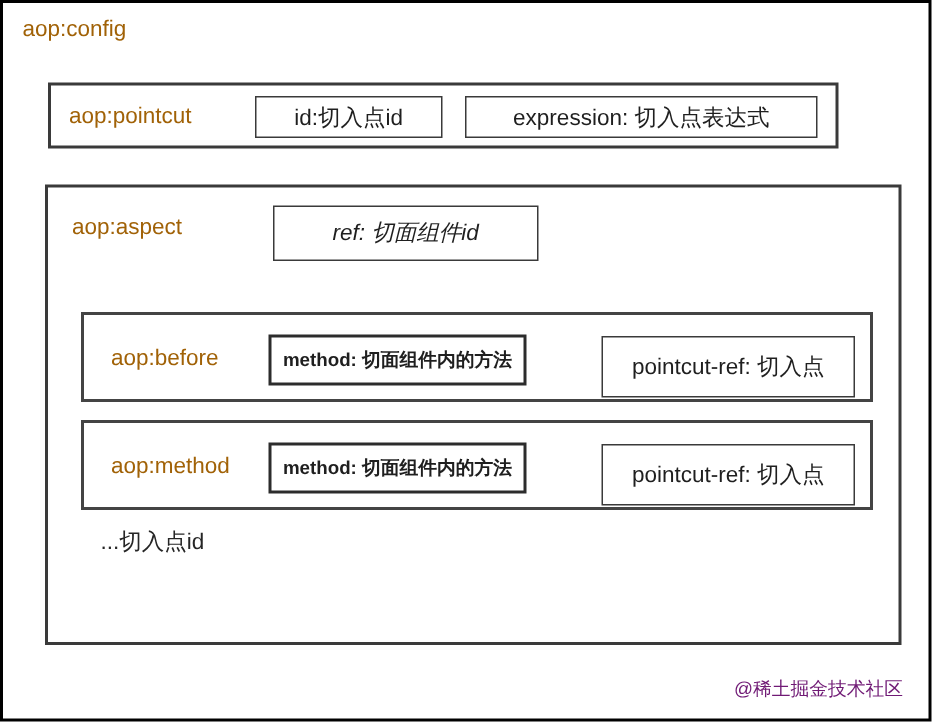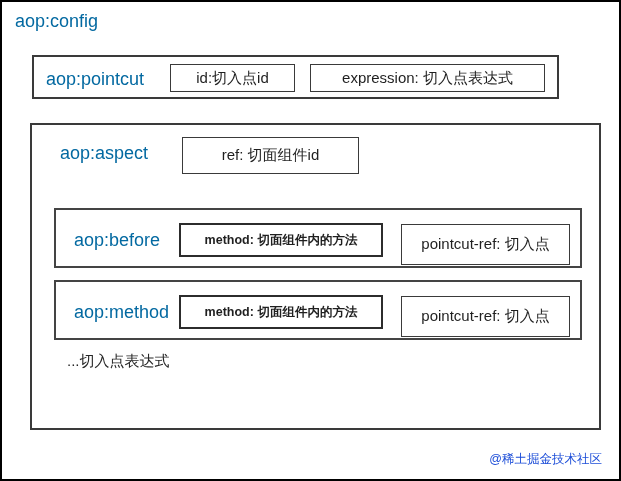--- a/index.html
+++ b/index.html
@@ -12,22 +12,22 @@
     overflow: hidden;
   }
   .frame {
     position: absolute; left: 0; top: 0;
     width: 621px; height: 481px;
     border: 2px solid #000000;
     background: #ffffff;
   }
   .abs { position: absolute; }
   .lbl {
-    font-size: 18px;
-    color: #0369a1;
+    font-size: 15px;
+    color: #a16207;
     white-space: nowrap;
   }
   .box {
     border: 2px solid #3a3a3a;
     background: #ffffff;
   }
   .attr-box {
     border: 1.5px solid #3a3a3a;
     background: #ffffff;
     display: flex; align-items: center; justify-content: center;
@@ -43,36 +43,36 @@
   #config-label { left: 13px; top: 9px; }
 
   
   #pointcut-box { left: 30px; top: 53px; width: 527px; height: 44px; padding-left: 20px; }
   #pointcut-label { left: 12px; top: 12px; }
   #pointcut-id-box { left: 136px; top: 7px; width: 125px; height: 28px; }
   #pointcut-expr-box { left: 276px; top: 7px; width: 235px; height: 28px; }
 
   
   #aspect-box { left: 28px; top: 121px; width: 571px; height: 307px; }
-  #aspect-label { left: 28px; top: 18px; }
-  #aspect-ref-box { left: 150px; top: 12px; width: 177px; height: 37px; }
+  #aspect-label { left: 16px; top: 18px; }
+  #aspect-ref-box { left: 150px; top: 12px; width: 177px; height: 37px; font-style: italic; }
 
   .advice-box { left: 22px; width: 528px; height: 60px; border: 2px solid #444444; background:#fff;margin-top:12px; }
   #before-box { top: 71px; }
   #after-box  { top: 143px; }
   .advice-label { left: 18px; top: 20px; }
-  .advice-method-box { left: 123px; top: 13px; width: 204px; height: 34px; }
+  .advice-method-box { left: 123px; top: 13px; width: 172px; height: 34px; }
   .advice-pcref-box  { left: 345px; top: 14px; width: 169px; height: 41px; }
 
   #other-tags-note { left: 35px; top: 227px; font-size: 15px; color: #262626; }
 
   #watermark {
     right: 17px; top: 449px;
     font-size: 12.5px;
-    color: #1d4ed8;
+    color: #701a75;
     white-space: nowrap;
   }
 </style>
 </head>
 <body>
 
 <div class="frame">
 
   <div id="config-label" class="abs lbl">aop:config</div>
 
@@ -93,18 +93,18 @@
       <div class="abs attr-box method-box advice-method-box">method: 切面组件内的方法</div>
       <div class="abs attr-box advice-pcref-box">pointcut-ref: 切入点</div>
     </div>
 
     <div id="after-box" class="abs advice-box">
       <div class="abs lbl advice-label">aop:method</div>
       <div class="abs attr-box method-box advice-method-box">method: 切面组件内的方法</div>
       <div class="abs attr-box advice-pcref-box">pointcut-ref: 切入点</div>
     </div>
 
-    <div id="other-tags-note" class="abs lbl">...切入点表达式</div>
+    <div id="other-tags-note" class="abs lbl">...切入点id</div>
   </div>
 
   <div id="watermark" class="abs">@稀土掘金技术社区</div>
 
 </div>
 
 </body></html>

